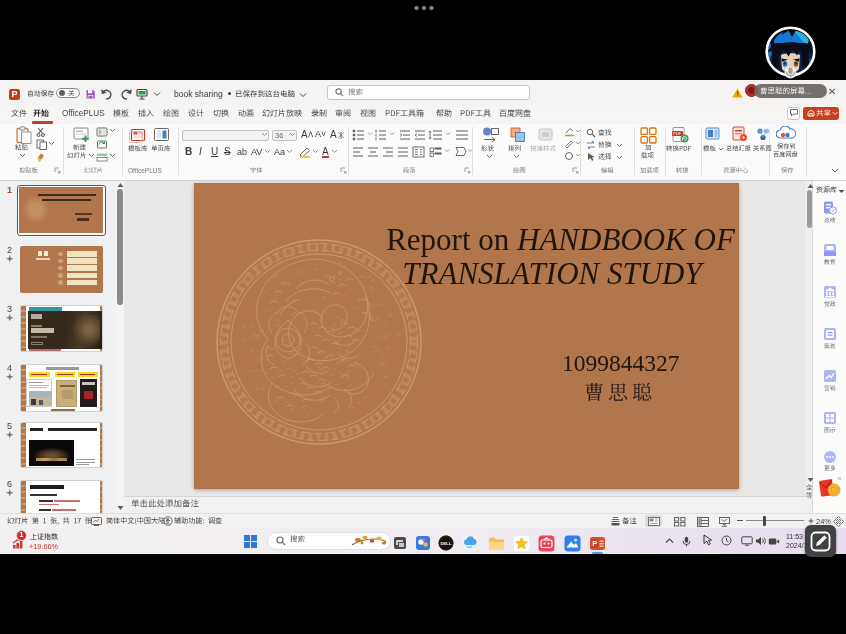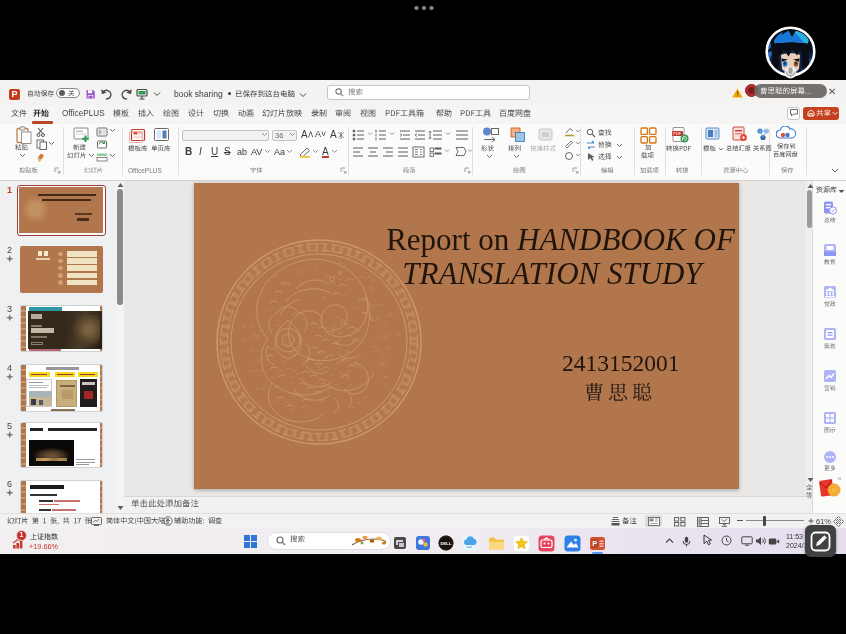--- a/index.html
+++ b/index.html
@@ -973,21 +973,21 @@
 <path d="M60 56 q4 -4 8 0 M68 48 q4 -4 8 0 M56 66 q4 -4 8 0 M52 120 q4 -4 8 0 M56 132 q4 -4 8 0 M64 140 q4 -4 8 0 M62 162 q4 -4 8 0 M72 170 q4 -4 8 0"></path>
 <path d="M144 64 C150 60 154 62 156 68 M148 76 C154 74 158 78 158 84"></path>
 <path d="M120 160 C126 166 126 172 120 176 M130 152 C138 156 140 164 134 170"></path>
 <path opacity=".6" d="M132 142 q2.1 -4.2 4.2 0 M84 100 q1.9 -3.8 3.8 0 M86 104 q1.6 -3.3 3.3 0 M153 127 q1.7 -3.3 3.3 0 M129 59 q1.7 -3.4 3.4 0 M79 78 q2.4 -4.7 4.7 0 M57 142 q2.4 -4.8 4.8 0 M116 92 q1.8 -3.7 3.7 0 M127 125 q1.8 -3.7 3.7 0 M135 171 q2.1 -4.1 4.1 0 M61 151 q2.0 -4.1 4.1 0 M124 112 q1.8 -3.5 3.5 0 M46 134 q1.9 -3.7 3.7 0 M46 123 q1.8 -3.7 3.7 0 M83 37 q1.8 -3.6 3.6 0 M45 95 q2.3 -4.6 4.6 0 M89 171 q2.4 -4.8 4.8 0 M81 119 q2.2 -4.4 4.4 0 M74 107 q1.6 -3.3 3.3 0 M111 40 q2.1 -4.1 4.1 0 M76 174 q2.2 -4.3 4.3 0 M51 75 q2.0 -3.9 3.9 0 M174 80 q2.0 -4.0 4.0 0 M166 129 q2.2 -4.3 4.3 0 M169 102 q2.3 -4.5 4.5 0 M73 133 q2.1 -4.3 4.3 0 M93 108 q1.7 -3.5 3.5 0 M131 115 q2.2 -4.4 4.4 0 M105 134 q1.9 -3.8 3.8 0 M170 141 q2.0 -3.9 3.9 0 M149 65 q2.3 -4.5 4.5 0 M92 178 q1.9 -3.9 3.9 0 M141 73 q2.4 -4.7 4.7 0 M119 133 q1.8 -3.6 3.6 0 M67 109 q2.1 -4.1 4.1 0 M146 106 q1.9 -3.9 3.9 0 M61 85 q2.4 -4.7 4.7 0 M39 99 q2.1 -4.2 4.2 0 M167 127 q2.3 -4.6 4.6 0 M155 55 q2.2 -4.5 4.5 0 M65 135 q1.7 -3.4 3.4 0 M164 129 q1.7 -3.3 3.3 0 M124 136 q1.9 -3.7 3.7 0 M123 105 q1.7 -3.4 3.4 0 M88 124 q1.6 -3.2 3.2 0 M49 56 q1.7 -3.4 3.4 0 M82 138 q1.9 -3.8 3.8 0 M121 82 q2.4 -4.8 4.8 0 M51 111 q1.7 -3.3 3.3 0 M91 126 q1.8 -3.6 3.6 0 M143 167 q1.6 -3.2 3.2 0 M28 91 q1.7 -3.4 3.4 0 M163 115 q2.0 -4.0 4.0 0 M157 45 q2.2 -4.3 4.3 0 M78 135 q1.7 -3.5 3.5 0 M36 91 q2.2 -4.4 4.4 0 M113 150 q2.2 -4.5 4.5 0 M153 42 q2.2 -4.5 4.5 0 M100 33 q1.8 -3.6 3.6 0 M70 150 q1.6 -3.2 3.2 0 M103 118 q1.8 -3.6 3.6 0 M169 87 q2.0 -3.9 3.9 0 M182 99 q2.4 -4.7 4.7 0 M114 152 q1.8 -3.6 3.6 0 M115 139 q2.1 -4.2 4.2 0 M146 41 q2.0 -4.0 4.0 0 M125 43 q1.7 -3.3 3.3 0 M160 70 q2.2 -4.5 4.5 0 M36 115 q1.7 -3.5 3.5 0 M70 167 q2.2 -4.5 4.5 0 M42 153 q1.9 -3.8 3.8 0 M93 28 q1.7 -3.5 3.5 0 M122 128 q2.3 -4.6 4.6 0 M149 162 q2.3 -4.5 4.5 0 M61 39 q1.9 -3.8 3.8 0 M145 148 q1.6 -3.2 3.2 0 M59 41 q2.0 -4.0 4.0 0 M34 136 q2.3 -4.6 4.6 0 M123 176 q1.8 -3.6 3.6 0 M108 148 q2.1 -4.1 4.1 0 M69 125 q1.7 -3.4 3.4 0 M59 166 q2.0 -3.9 3.9 0 M155 70 q1.9 -3.9 3.9 0 M28 104 q2.0 -4.1 4.1 0 M162 112 q2.0 -3.9 3.9 0 M139 106 q2.2 -4.5 4.5 0 M72 111 q2.2 -4.4 4.4 0 M78 158 q2.0 -4.0 4.0 0 M118 47 q1.7 -3.4 3.4 0 M106 165 q1.8 -3.6 3.6 0 M35 102 q2.0 -4.1 4.1 0 M164 69 q2.0 -3.9 3.9 0 M42 103 q2.0 -4.0 4.0 0 M41 125 q2.0 -4.1 4.1 0 M157 85 q2.2 -4.3 4.3 0 M175 78 q1.8 -3.6 3.6 0 M161 84 q2.3 -4.5 4.5 0 M126 125 q2.0 -3.9 3.9 0 M106 127 q1.7 -3.3 3.3 0 M119 41 q2.3 -4.6 4.6 0 M98 74 q2.1 -4.3 4.3 0 M127 85 q2.4 -4.7 4.7 0 M141 94 q1.9 -3.8 3.8 0 M161 101 q2.3 -4.5 4.5 0 M76 118 q2.0 -4.0 4.0 0 M121 149 q1.9 -3.7 3.7 0 M172 113 q2.0 -4.1 4.1 0 M158 111 q1.9 -3.7 3.7 0 M42 100 q1.7 -3.3 3.3 0 M124 28 q2.4 -4.8 4.8 0 M102 131 q1.6 -3.3 3.3 0 M96 175 q1.7 -3.4 3.4 0 M149 78 q2.3 -4.5 4.5 0 M129 138 q2.3 -4.7 4.7 0 M86 47 q1.7 -3.3 3.3 0 M98 87 q1.9 -3.9 3.9 0 M125 97 q2.1 -4.2 4.2 0 M167 141 q2.3 -4.6 4.6 0 M118 89 q2.0 -3.9 3.9 0 M61 90 q2.3 -4.7 4.7 0 M133 135 q2.0 -4.0 4.0 0 M135 130 q1.7 -3.5 3.5 0 M110 122 q1.8 -3.7 3.7 0 M108 61 q1.8 -3.7 3.7 0 M130 156 q1.9 -3.8 3.8 0 M105 116 q1.6 -3.2 3.2 0 M40 83 q1.8 -3.5 3.5 0 M156 83 q1.7 -3.4 3.4 0 M39 135 q2.0 -4.0 4.0 0 M48 150 q2.0 -4.0 4.0 0 M171 98 q1.9 -3.7 3.7 0 M85 35 q2.1 -4.2 4.2 0 M76 147 q1.6 -3.3 3.3 0 M131 117 q2.2 -4.4 4.4 0 M126 140 q1.7 -3.3 3.3 0 M155 52 q2.1 -4.3 4.3 0 M107 147 q1.8 -3.7 3.7 0 M135 150 q2.0 -3.9 3.9 0 M145 95 q2.4 -4.8 4.8 0 M107 164 q2.4 -4.7 4.7 0 M77 140 q1.6 -3.2 3.2 0 M56 113 q2.0 -4.0 4.0 0 M69 104 q1.6 -3.2 3.2 0 M140 127 q1.9 -3.8 3.8 0 M121 107 q1.8 -3.7 3.7 0 M72 85 q2.0 -4.0 4.0 0 M67 47 q2.2 -4.3 4.3 0 M47 153 q1.9 -3.7 3.7 0 M152 169 q2.2 -4.4 4.4 0 M167 122 q2.3 -4.5 4.5 0"></path>
 </g>
 </g>
 </svg>
 </div>
 <div class="a" style="left:0;top:222px;width:1121px;height:36px;text-align:center;font-family:'Liberation Serif',serif;font-size:31px;color:#1f150d;white-space:nowrap">Report on <i>HANDBOOK OF</i></div>
 <div class="a" style="left:0;top:256px;width:1104px;height:36px;text-align:center;font-family:'Liberation Serif',serif;font-style:italic;font-size:31px;color:#1f150d;white-space:nowrap">TRANSLATION STUDY</div>
-<div class="a" style="left:562px;top:350px;width:113px;text-align:center;font-family:'Liberation Serif',serif;font-size:23.5px;color:#1f150d;white-space:nowrap">2413152001</div>
+<div class="a" style="left:562px;top:350px;width:113px;text-align:center;font-family:'Liberation Serif',serif;font-size:23.5px;color:#1f150d;white-space:nowrap">1099844327</div>
 <div class="a" style="left:584px;top:382px">
     <svg width="21" height="21" viewBox="0 0 21 21" style="display:block;overflow:visible;">
       <path d="M14.0 15.4V17.5H6.0V15.4ZM14.0 14.8H6.0V12.7H14.0ZM15.6 8.1V10.1H12.7V8.1ZM15.6 7.5H12.7V5.6H15.6ZM4.3 8.1H7.2V10.1H4.3ZM4.3 7.5V5.6H7.2V7.5ZM8.5 8.1H11.4V10.1H8.5ZM8.5 7.5V5.6H11.4V7.5ZM1.3 2.8 1.5 3.4H7.2V5.0H4.4L3.0 4.4V11.7H3.2C3.7 11.7 4.3 11.4 4.3 11.2V10.7H15.6V11.3H15.8C16.3 11.3 16.9 11.0 16.9 10.9V5.8C17.3 5.8 17.6 5.6 17.8 5.4L16.2 4.2L15.4 5.0H12.7V3.4H18.3C18.6 3.4 18.8 3.3 18.8 3.1C18.2 2.5 17.1 1.7 17.1 1.7L16.2 2.8H12.7V1.6C13.2 1.5 13.3 1.3 13.4 1.1L11.4 0.9V2.8H8.5V1.6C8.9 1.5 9.1 1.3 9.2 1.1L7.2 0.9V2.8ZM4.7 12.1V19.2H4.9C5.4 19.2 6.0 18.9 6.0 18.7V18.1H14.0V19.1H14.2C14.6 19.1 15.3 18.8 15.3 18.7V13.0C15.7 12.9 16.0 12.7 16.2 12.6L14.5 11.3L13.8 12.1H6.1L4.7 11.5ZM8.5 5.0V3.4H11.4V5.0Z" fill="#241a12"></path>
     </svg>
   </div>
 <div class="a" style="left:608px;top:382px">
     <svg width="21" height="21" viewBox="0 0 21 21" style="display:block;overflow:visible;">
       <path d="M8.3 11.3 8.1 11.5C9.3 12.3 10.7 13.7 11.1 14.9C12.6 15.7 13.3 12.4 8.3 11.3ZM5.9 12.4V17.5C5.9 18.5 6.3 18.8 8.0 18.8H10.7C14.5 18.8 15.2 18.6 15.2 18.0C15.2 17.7 15.0 17.6 14.6 17.4L14.5 14.9H14.2C14.0 16.0 13.8 17.0 13.6 17.3C13.5 17.5 13.5 17.6 13.2 17.6C12.8 17.6 11.9 17.6 10.8 17.6H8.2C7.3 17.6 7.2 17.6 7.2 17.2V13.1C7.6 13.0 7.8 12.8 7.8 12.6ZM3.7 12.7C3.6 14.4 2.5 15.9 1.4 16.4C1.0 16.6 0.8 17.1 1.0 17.5C1.2 17.9 1.9 17.8 2.5 17.4C3.4 16.9 4.5 15.3 4.1 12.7ZM14.8 12.5 14.6 12.6C16.0 13.8 17.6 15.8 17.9 17.4C19.5 18.6 20.5 14.8 14.8 12.5ZM4.8 6.5H9.3V9.8H4.8ZM4.8 5.9V2.6H9.3V5.9ZM3.5 2.0V11.6H3.7C4.3 11.6 4.8 11.3 4.8 11.1V10.4H15.2V11.3H15.4C15.9 11.3 16.5 10.9 16.5 10.8V2.9C16.9 2.8 17.2 2.6 17.4 2.5L15.8 1.2L15.0 2.0H4.9L3.5 1.4ZM10.6 2.6H15.2V5.9H10.6ZM10.6 6.5H15.2V9.8H10.6Z" fill="#241a12"></path>
     </svg>
   </div>
@@ -1213,21 +1213,21 @@
     </svg>
   </div>
 <div class="a" style="left:737px;top:520px;width:6px;height:1.2px;background:#555"></div>
 <div class="a" style="left:746px;top:520.4px;width:58px;height:1px;background:#8a8886"></div>
 <div class="a" style="left:763px;top:516px;width:3px;height:9.5px;background:#4a4a4a;border-radius:1px"></div>
 <div class="a" style="left:808px;top:518px">
     <svg width="6" height="6">
       <path d="M3 0.5 V5.5 M0.5 3 H5.5" stroke="#555" stroke-width="1"></path>
     </svg>
   </div>
-<div class="a" style="left:816px;top:517px;font-size:7.5px;color:#3b3a39">61%</div>
+<div class="a" style="left:816px;top:517px;font-size:7.5px;color:#3b3a39">24%</div>
 <div class="a" style="left:833px;top:515.5px">
     <svg width="11" height="11">
       <path d="M5.5 0.5 L7.5 2.5 L5.5 4.5 L3.5 2.5 Z M5.5 6.5 L7.5 8.5 L5.5 10.5 L3.5 8.5 Z M0.5 5.5 L2.5 3.5 L4.5 5.5 L2.5 7.5 Z M6.5 5.5 L8.5 3.5 L10.5 5.5 L8.5 7.5 Z" fill="none" stroke="#555" stroke-width="0.8"></path>
     </svg>
   </div>
 
 <div class="a" style="left:0;top:528px;width:846px;height:26px;background:linear-gradient(90deg,#f2eff1 0%,#f0ecf1 55%,#eae2ef 78%,#e7ddee 100%)"></div>
 <div class="a" style="left:12px;top:537px">
     <svg width="15" height="12">
       <rect x="1" y="8" width="2.6" height="3.5" fill="#c93a2e"></rect>

